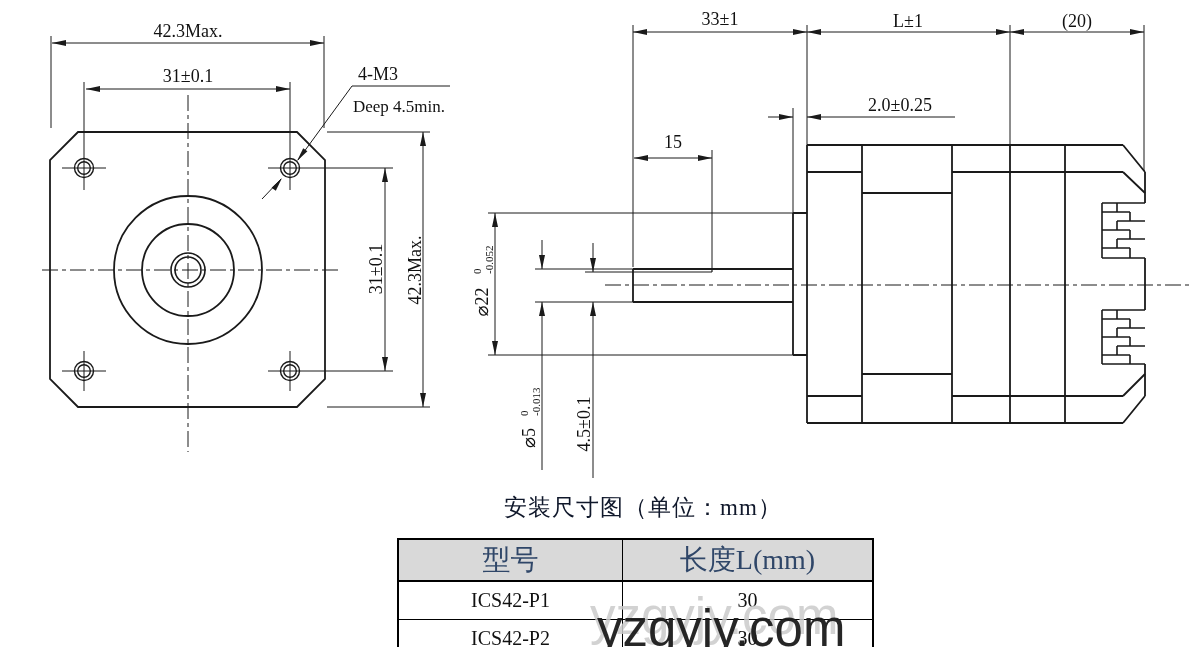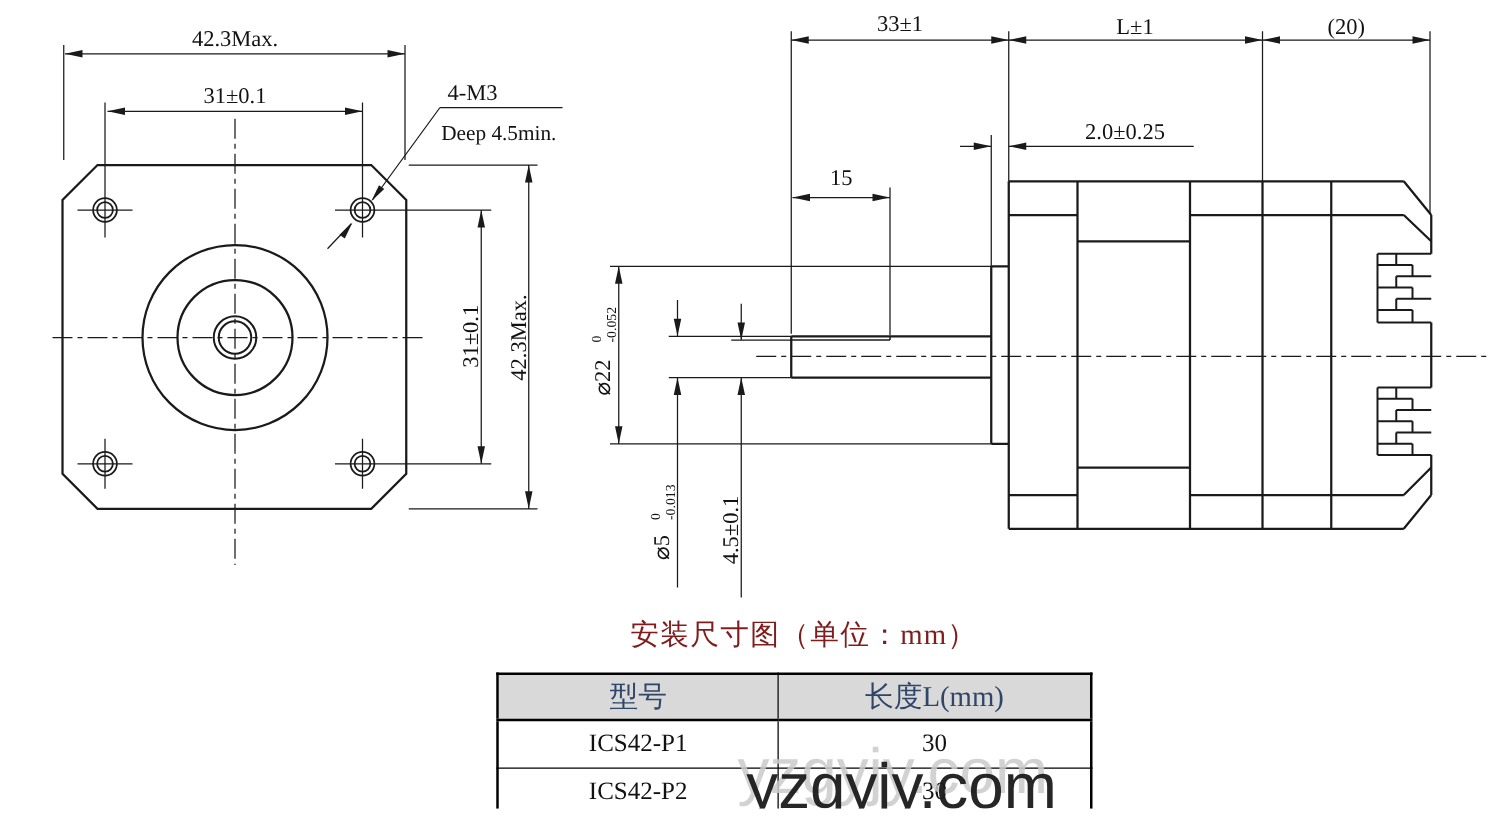--- a/index.html
+++ b/index.html
@@ -4,27 +4,27 @@
 <style>
   html,body{margin:0;padding:0;background:#fff;}
   .page{position:relative;width:1201px;height:647px;background:#ffffff;overflow:hidden;
         font-family:"Liberation Serif", serif;color:#111;}
   svg{position:absolute;left:0;top:0;}
   svg text{font-family:"Liberation Serif", serif;fill:#111;}
   .dim{font-size:18px;}
   .dim-sm{font-size:17px;}
   .tol{font-size:11px;}
   .caption{position:absolute;left:443px;top:492px;width:400px;text-align:center;
-           font-size:23px;letter-spacing:1px;color:#7f1d1d;}
+           font-size:23px;letter-spacing:1px;color:#0f172a;}
   .spec-table{position:absolute;left:397px;top:538px;width:468px;border-collapse:collapse;
               table-layout:fixed;background:#fff;}
   .spec-table td,.spec-table th{border:1.5px solid #000;text-align:center;vertical-align:middle;
               font-weight:normal;overflow:hidden;}
   .spec-table{border:2px solid #000;}
-  .spec-table thead th{background:#d9d9d9;color:#2f4668;font-size:23px;height:33px;
+  .spec-table thead th{background:#d9d9d9;color:#2f4668;font-size:28px;height:33px;
               border-bottom:2px solid #000;}
   .spec-table tbody td{font-size:20px;height:35px;font-family:"Liberation Serif", serif;}
   .col-model{width:221px;}
   .col-length{width:247px;}
   .watermark{position:absolute;left:597px;top:599px;font-family:"Liberation Sans", sans-serif;
              font-size:51px;color:#1b1b1b;opacity:.95;z-index:6;white-space:nowrap;letter-spacing:0px;}
   .watermark-ghost{position:absolute;left:590px;top:587px;font-family:"Liberation Sans", sans-serif;
              font-size:51px;color:#cbcbcb;opacity:.85;z-index:5;white-space:nowrap;}
 </style>
 </head>

